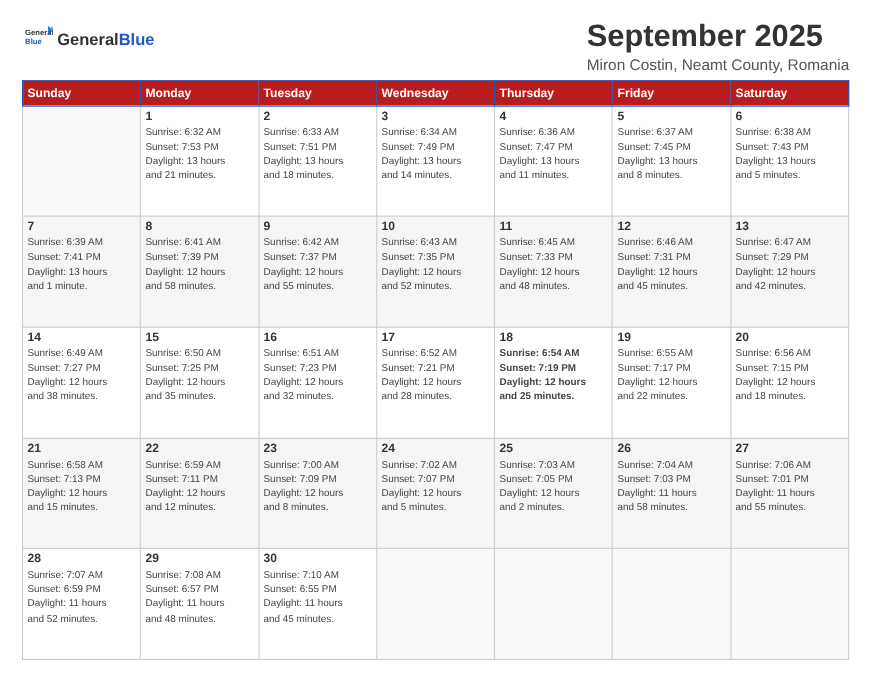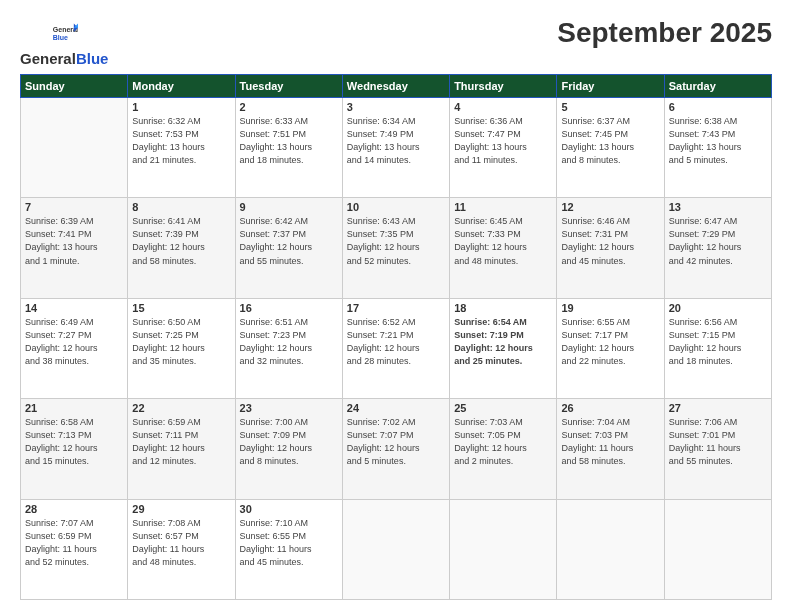--- a/index.html
+++ b/index.html
@@ -18,23 +18,22 @@
       flex-direction: column;
     }
     .header-row {
       display: flex;
       justify-content: space-between;
       align-items: flex-start;
       margin-bottom: 6px;
     }
     .logo {
       display: flex;
-      align-items: center;
+      align-items: flex-end;
       gap: 4px;
-      flex-direction: column;
     }
     .logo-text-general {
       font-size: 15px;
       font-weight: bold;
       color: #333;
       line-height: 1;
     }
     .logo-text-blue {
       font-size: 15px;
       font-weight: bold;
@@ -58,21 +57,21 @@
       color: #555;
       margin-top: 2px;
     }
     .calendar {
       width: 100%;
       border-collapse: collapse;
       flex: 1;
       font-size: 9.5px;
     }
     .calendar thead tr th {
-      background: #14532d;
+      background: #b91c1c;
       color: #fff;
       padding: 5px 4px;
       text-align: left;
       font-size: 11px;
       font-weight: bold;
       border: 1px solid #2255bb;
     }
     .calendar tbody tr td {
       border: 1px solid #ccc;
       vertical-align: top;
@@ -111,20 +110,21 @@
         <text x="4" y="32" font-size="10" font-weight="bold" fill="#2255cc" font-family="Arial">Blue</text>
         <polygon points="34,8 40,14 34,20" fill="#2255cc"></polygon>
         <polygon points="34,14 40,8 40,14" fill="#3399ff"></polygon>
       </svg>
       <div>
         <div><span class="logo-text-general">General</span><span class="logo-text-blue">Blue</span></div>
       </div>
     </div>
     <div class="title-block">
       <div class="month-title">September 2025</div>
+      <div class="location-title">Miron Costin, Neamt County, Romania</div>
     </div>
   </div>
 
   <table class="calendar">
     <thead>
       <tr>
       <th>Sunday</th>
           <th>Monday</th>
           <th>Tuesday</th>
           <th>Wednesday</th>

